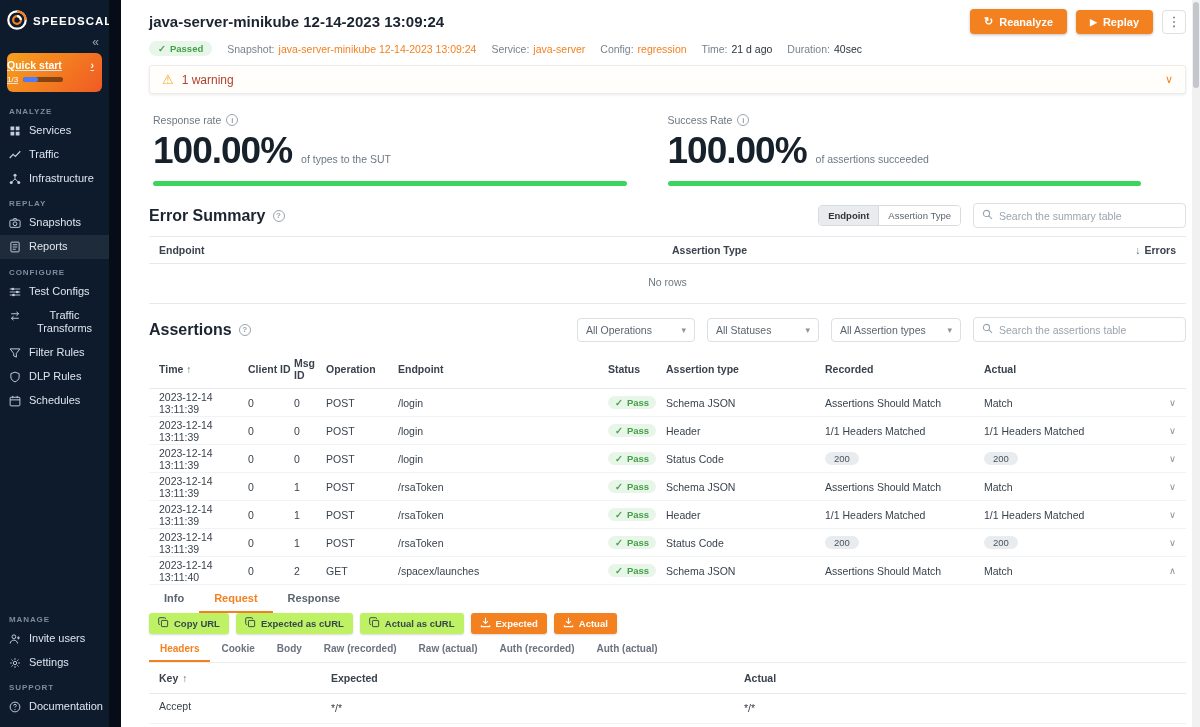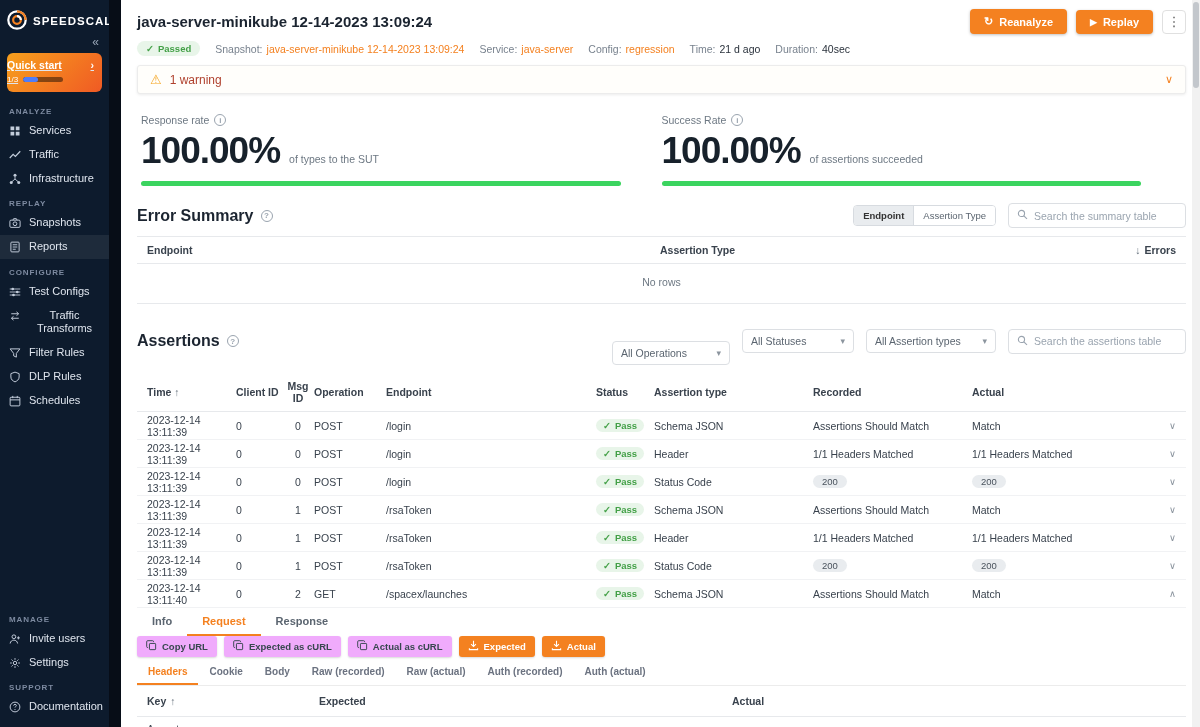--- a/index.html
+++ b/index.html
@@ -20,21 +20,21 @@
   .qs-fill { height:100%; width:38%; background:#4f7df9; border-radius:3px; }
   .nav-label { padding:9px 9px 3px 9px; font-size:8px; font-weight:bold; letter-spacing:.9px; color:#7d8aa0; }
   .nav-item { display:flex; align-items:flex-start; gap:7px; padding:5px 9px; cursor:pointer; line-height:1.25; color:#dfe5ee;text-align:center; }
   .nav-item.active { background:rgba(255,255,255,.07); }
   .nav-item .icn { width:13px; flex-shrink:0; display:inline-flex; margin-top:1px; color:#c3cddb; }
   .nav-item .icn svg { width:12px; height:12px; }
   .spacer { flex:1; }
   .sidebar-bottom-pad { height:8px; }
 
   
-  main { flex:1; padding:0 14px 0 16px; position:relative; overflow:hidden; }
+  main { flex:1; padding:0 14px 0 28px; position:relative; overflow:hidden; }
   .topbar { display:flex; align-items:center; justify-content:space-between; padding:9px 0 5px 0; }
   .page-title { font-size:15px; font-weight:bold; color:#1b2430; }
   .actions { display:flex; align-items:center; gap:9px; }
   .btn-orange { display:inline-flex; align-items:center; gap:6px; background:#f48120; color:#fff; border:none; border-radius:4px; padding:6px 14px; font-size:11px; font-weight:bold; box-shadow:0 1px 3px rgba(0,0,0,.25); cursor:pointer; font-family:inherit; }
   .kebab-btn { width:24px; height:24px; border:1px solid #e0e0e0; border-radius:4px; background:#fff; color:#555; font-size:13px; cursor:pointer; line-height:1; }
 
   .meta-row { display:flex; align-items:center; gap:15px; color:#78828e; padding:2px 0 9px 0; font-size:10.5px; }
   .meta-pair { display:flex; gap:4px; align-items:center; }
   .badge-pass { display:inline-flex; align-items:center; gap:4px; background:#e8f5e9; color:#43a047; border-radius:10px; padding:2px 9px; font-size:9.5px; font-weight:bold; }
   .badge-pass.sm { padding:1px 7px; }
@@ -61,47 +61,47 @@
 
   .circle-icon { display:inline-flex; align-items:center; justify-content:center; width:12px; height:12px; border:1px solid #9aa4af; border-radius:50%; color:#9aa4af; font-size:8px; font-weight:bold; }
 
   .section-head { display:flex; align-items:center; justify-content:space-between; margin:4px 0 8px 0; }
   .section-title { display:flex; align-items:center; gap:7px; font-size:16px; font-weight:bold; color:#1b2430; }
   .controls { display:flex; align-items:center; gap:12px; }
   .toggle-group { display:flex; border:1px solid #d7dbe0; border-radius:4px; overflow:hidden; font-size:9.5px; }
   .toggle-btn { padding:4px 9px; background:#fff; color:#5b6570; cursor:pointer; }
   .toggle-btn.selected { background:#e9ecef; color:#333; font-weight:bold; }
   .toggle-btn + .toggle-btn { border-left:1px solid #d7dbe0; }
-  .search-box { display:flex; align-items:center; gap:6px; border:1px solid #dcdfe3; border-radius:4px; padding:5px 8px; width:178px; color:#9aa4af; background:#fff; }
+  .search-box { display:flex; align-items:center; gap:6px; border:1px solid #dcdfe3; border-radius:4px; padding:5px 8px; width:213px; color:#9aa4af; background:#fff; }
   .search-box input { border:none; outline:none; font-size:10.5px; width:100%; background:transparent; color:#333; font-family:inherit; }
   .search-box input::placeholder { color:#9aa4af; }
   .select-box { display:flex; align-items:center; justify-content:space-between; border:1px solid #dcdfe3; border-radius:4px; padding:5px 8px; font-size:10.5px; color:#5b6570; cursor:pointer; background:#fff; }
-  .sel-ops { width:118px;margin-top:24px; } .sel-status { width:112px; } .sel-types { width:130px; }
+  .sel-ops { width:118px; } .sel-status { width:112px; } .sel-types { width:130px; }
   .sel-arrow { color:#8b949e; font-size:9px; margin-left:6px; }
 
   .es-head { display:flex; border-top:1px solid #e7e9ec; border-bottom:1px solid #e7e9ec; padding:7px 10px; font-size:10.5px; font-weight:bold; color:#39424d; }
   .es-ep { width:513px; } .es-at { flex:1; } .es-err { display:flex; gap:4px; align-items:center; }
   .sort-ic { color:#6d7883; font-weight:normal; }
   .no-rows { text-align:center; color:#6d7883; padding:12px 0 15px 0; border-bottom:1px solid #e7e9ec; font-size:10.5px; }
 
   .a-head { display:flex; border-bottom:1px solid #e7e9ec; padding:7px 10px; font-size:10.5px; font-weight:bold; color:#39424d; align-items:center; }
   .arow { display:flex; align-items:center; border-bottom:1px solid #f1f2f4; padding:1.5px 10px; font-size:10.5px; color:#39424d; }
   .ca { flex-shrink:0; }
-  .ct { width:89px; } .cc { width:46px; } .cm { width:32px;text-align:center; } .co { width:72px; }
+  .ct { width:89px; } .cc { width:46px; } .cm { width:32px; } .co { width:72px; }
   .ce { width:210px; } .cs { width:58px; } .cat { width:159px; } .cr { width:159px; }
   .cac { flex:1; } .cch { width:22px; text-align:right; color:#8b949e; font-size:9.5px; cursor:pointer; }
   .pill-200 { display:inline-block; background:#e9ecef; border-radius:9px; padding:1px 9px; font-size:9.5px; color:#49525c; }
 
   .detail-tabs-row { display:flex; align-items:flex-start; justify-content:space-between; margin-top:0;flex-direction:column; }
   .dtabs { display:flex; }
   .dtab { padding:7px 15px; font-size:11px; font-weight:bold; color:#5b6570; border-bottom:2px solid transparent; cursor:pointer; }
   .dtab.active { color:#f48120; border-bottom-color:#f48120; }
   .chips { display:flex; gap:7px; align-items:center; }
   .chip { display:inline-flex; align-items:center; gap:5px; border:none; border-radius:3px; padding:4px 9px; font-size:9.5px; font-weight:bold; cursor:pointer; font-family:inherit; box-shadow:0 1px 2px rgba(0,0,0,.15); }
-  .chip.gray { background:#f0abfc; color:#37474f; }
+  .chip.gray { background:#bef264; color:#37474f; }
   .chip.orange { background:#f48120; color:#fff; }
 
   .subtabs { display:flex; border-bottom:1px solid #ececec; margin-top:3px; }
   .subtab { padding:6px 11px; font-size:10px; font-weight:bold; color:#6b7280; border-bottom:2px solid transparent; cursor:pointer; }
   .subtab.active { color:#f48120; border-bottom-color:#f48120; }
 
   .kv-head { display:flex; padding:7px 10px; border-bottom:1px solid #e7e9ec; font-size:10.5px; font-weight:bold; color:#39424d; }
   .kv-row { display:flex; padding:6px 10px; border-bottom:1px solid #f1f2f4; font-size:10.5px; color:#39424d; align-items:flex-start; }
   .kv-key { width:172px; flex-shrink:0; display:flex; gap:4px; align-items:center; }
   .kv-exp { width:413px; flex-shrink:0; padding-right:24px; word-break:break-all; line-height:1.55; }

